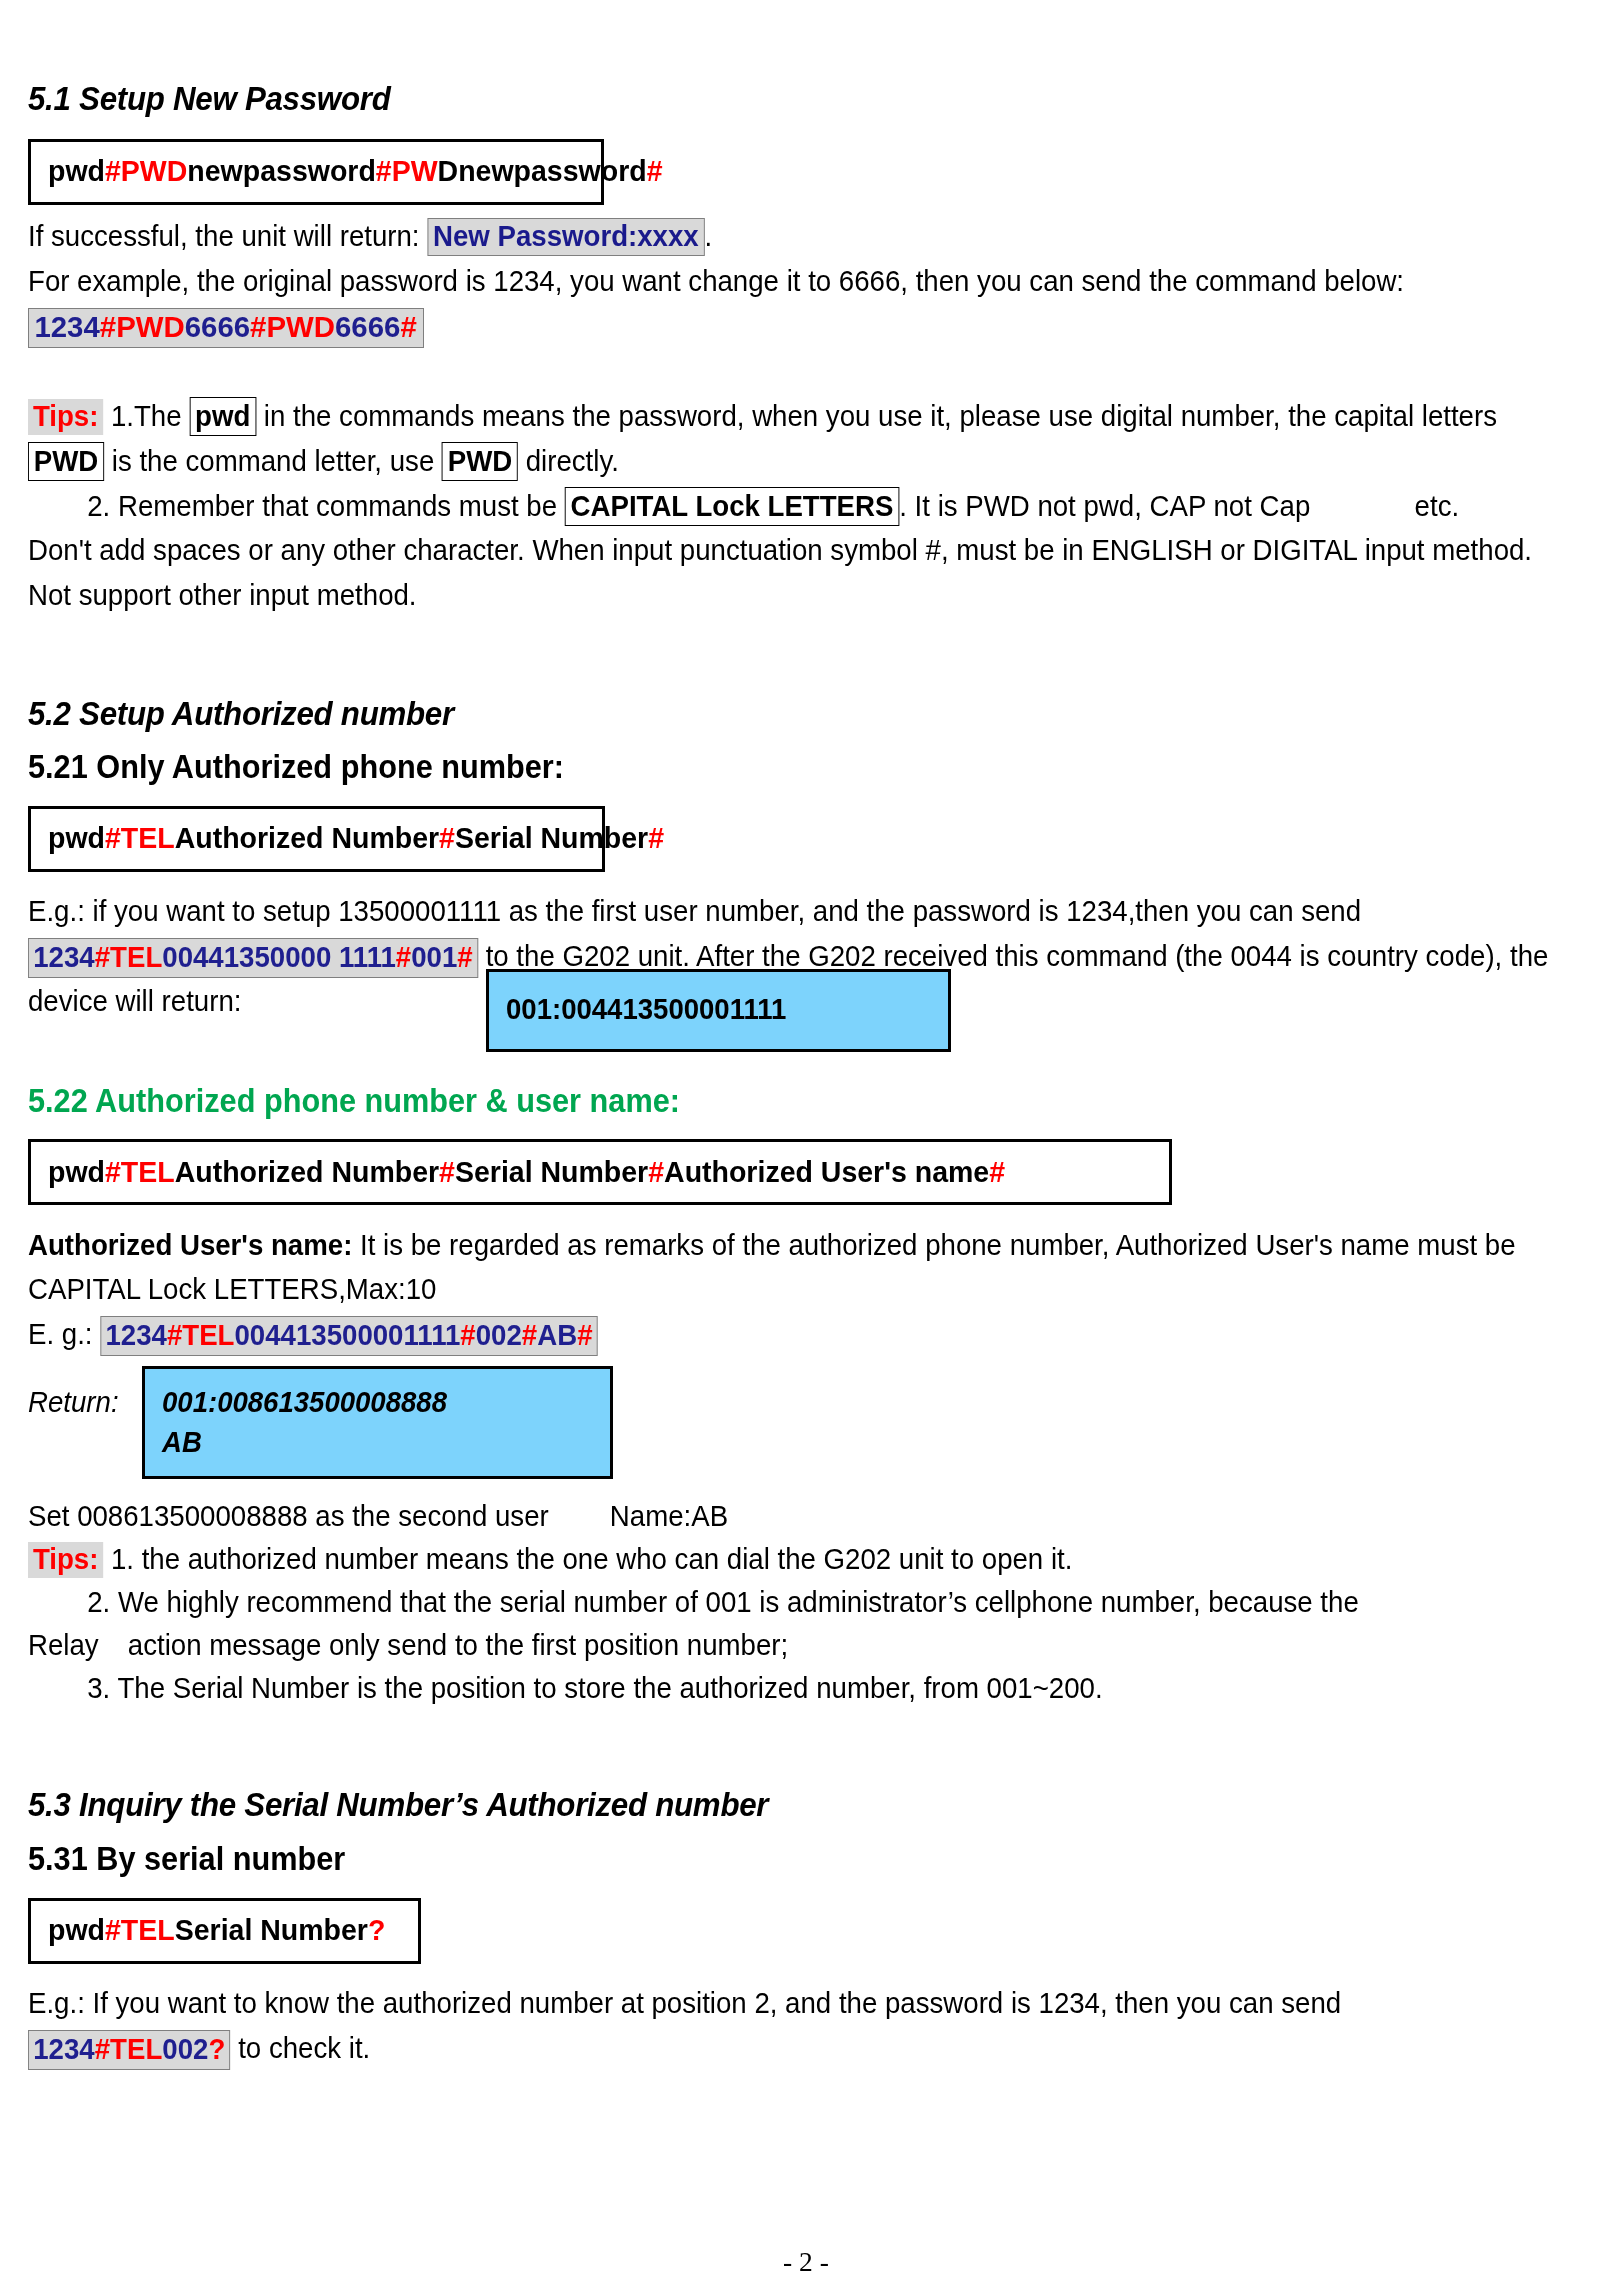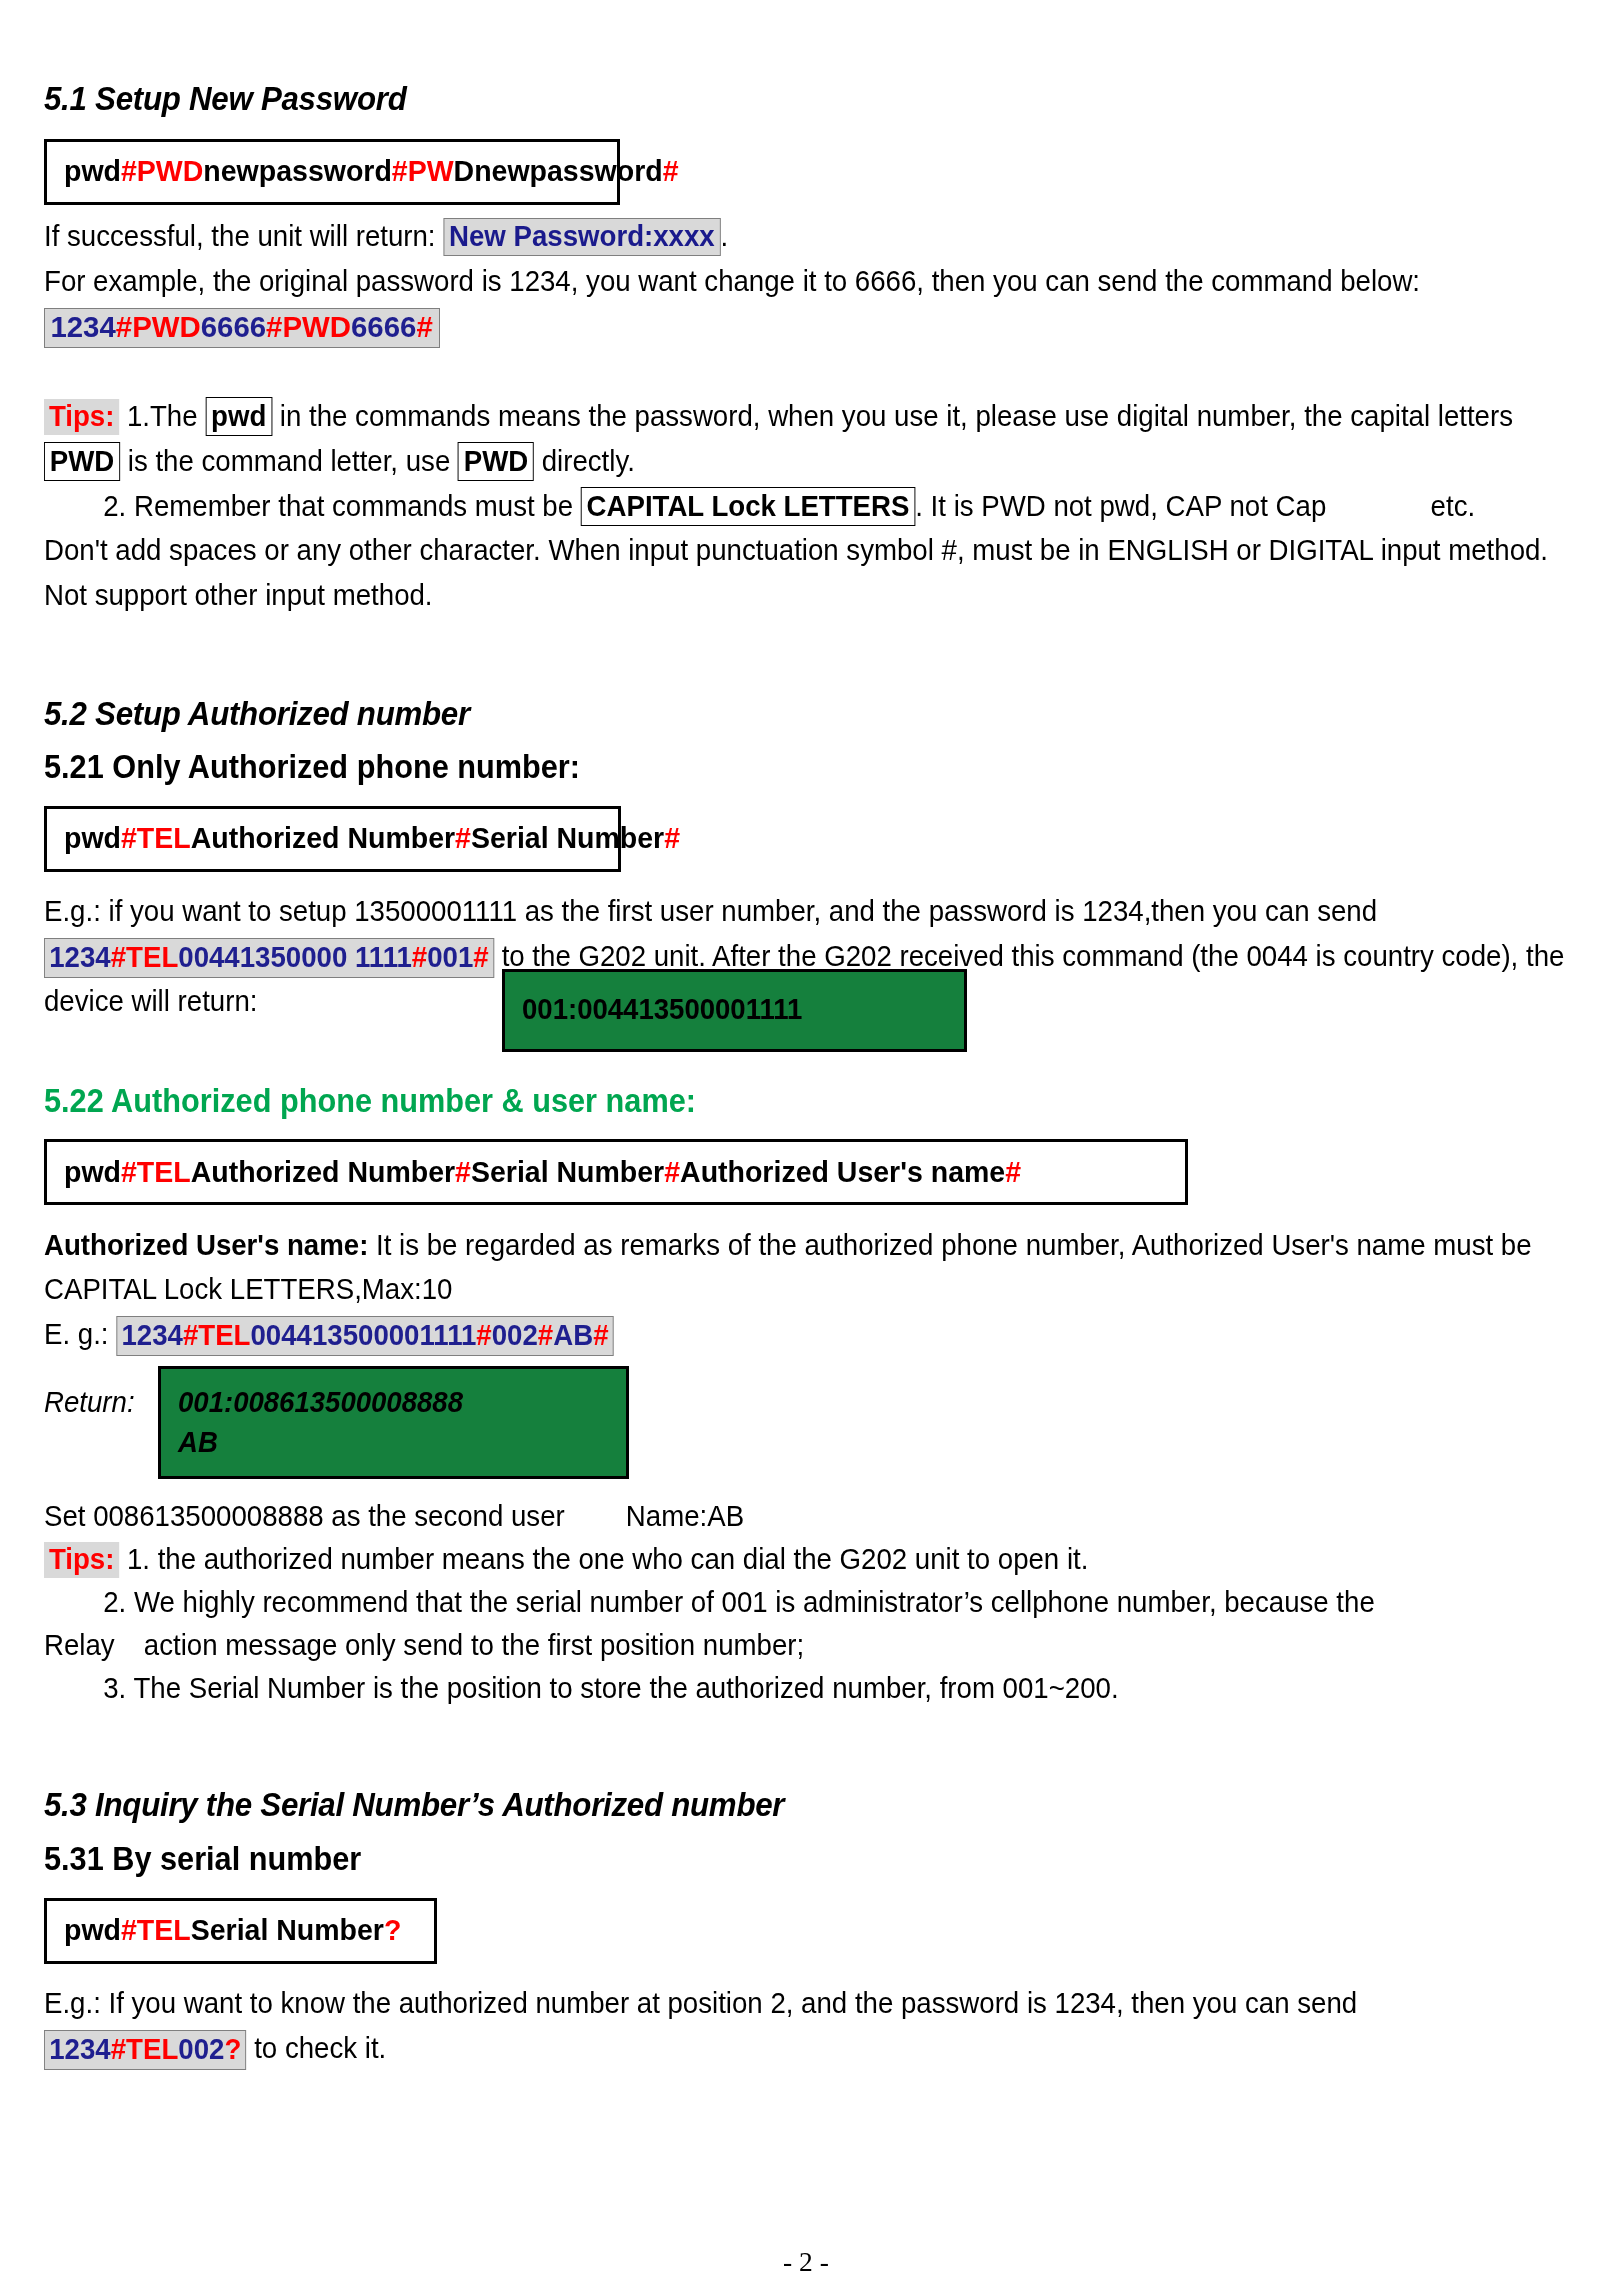--- a/index.html
+++ b/index.html
@@ -20,21 +20,20 @@
     width: 1612px;
     height: 2295px;
     padding: 0;
     box-sizing: border-box;
   }
   .content {
     position: absolute;
     left: 27.5px;
     top: 79px;
     width: 1557px;
-    margin-left: 16px;
   }
 
   
   .h-italic {
     font-size: 34px;
     font-weight: bold;
     font-style: italic;
     letter-spacing: -0.3px;
     margin: 0 0 15.7px 0;
     line-height: 1.15;
@@ -86,21 +85,21 @@
     transform: scaleX(0.95);
     transform-origin: left center;
   }
 
   
   .ret-box {
     border: 3.3px solid #000000;
     display: inline-block;
     padding: 13px 17px 14.4px 17px;
     box-sizing: border-box;
-    background: #15803d;
+    background: #7dd3fc;
     vertical-align: top;
   }
   .ret-box .ret-line {
     font-size: 29px;
     font-weight: bold;
     line-height: 1.38;
     white-space: nowrap;
     display: block;
     transform: scaleX(0.95);
     transform-origin: left center;

